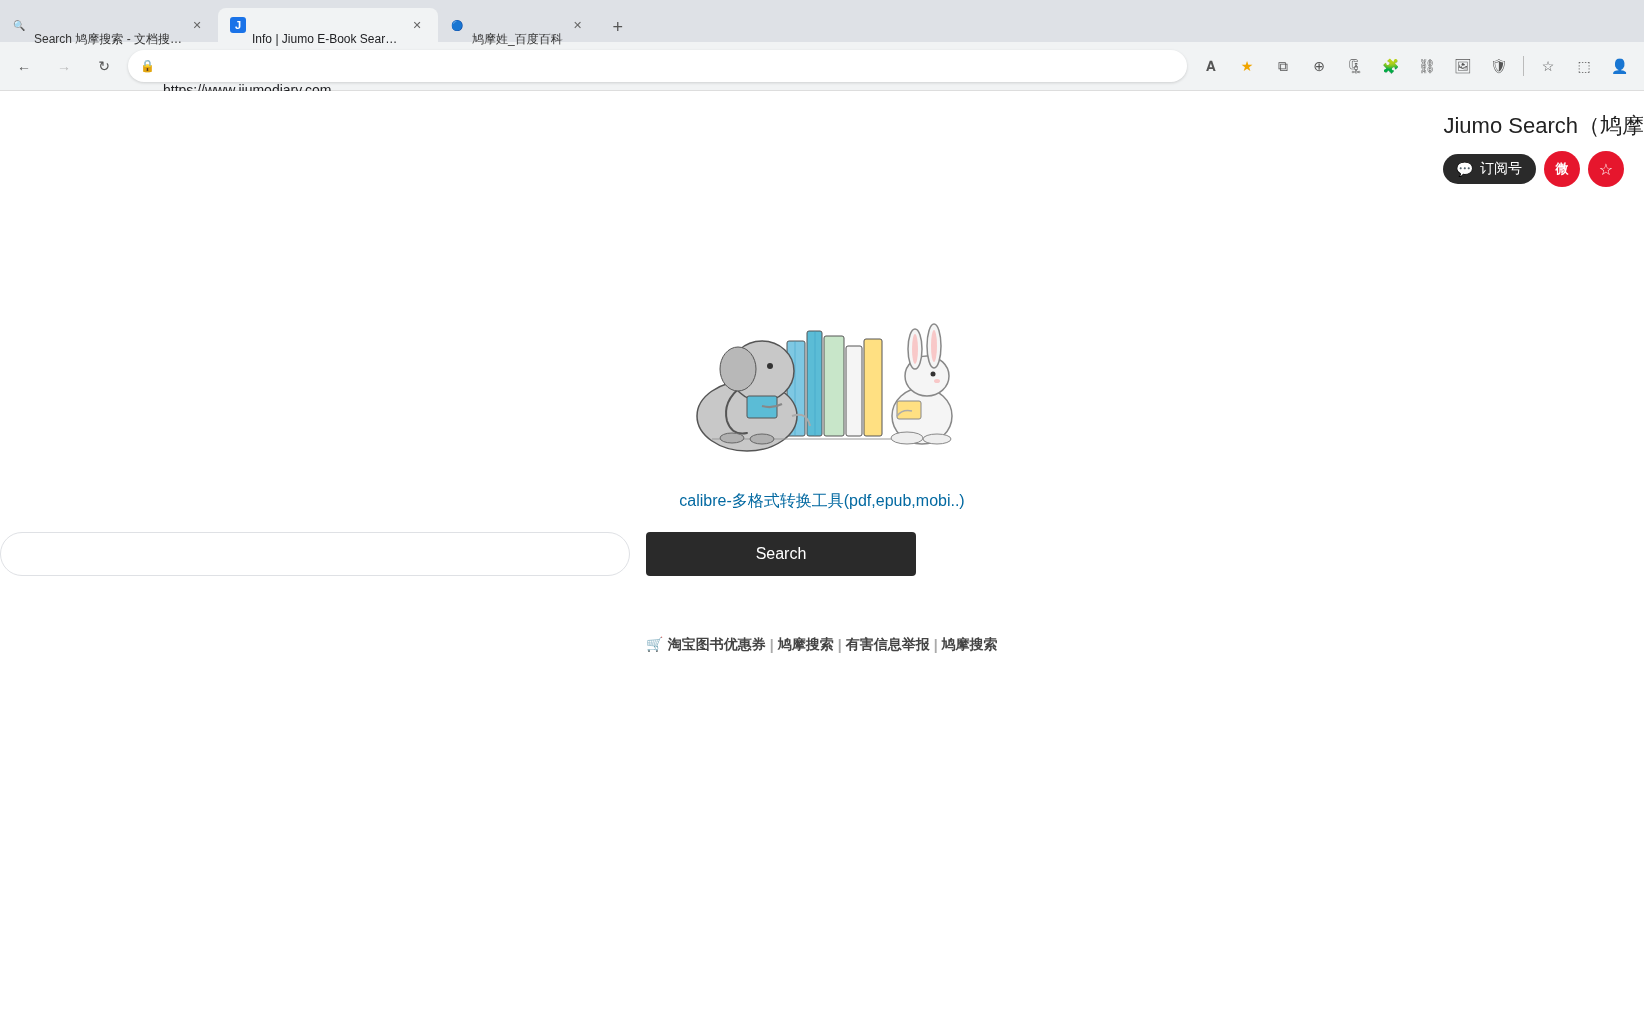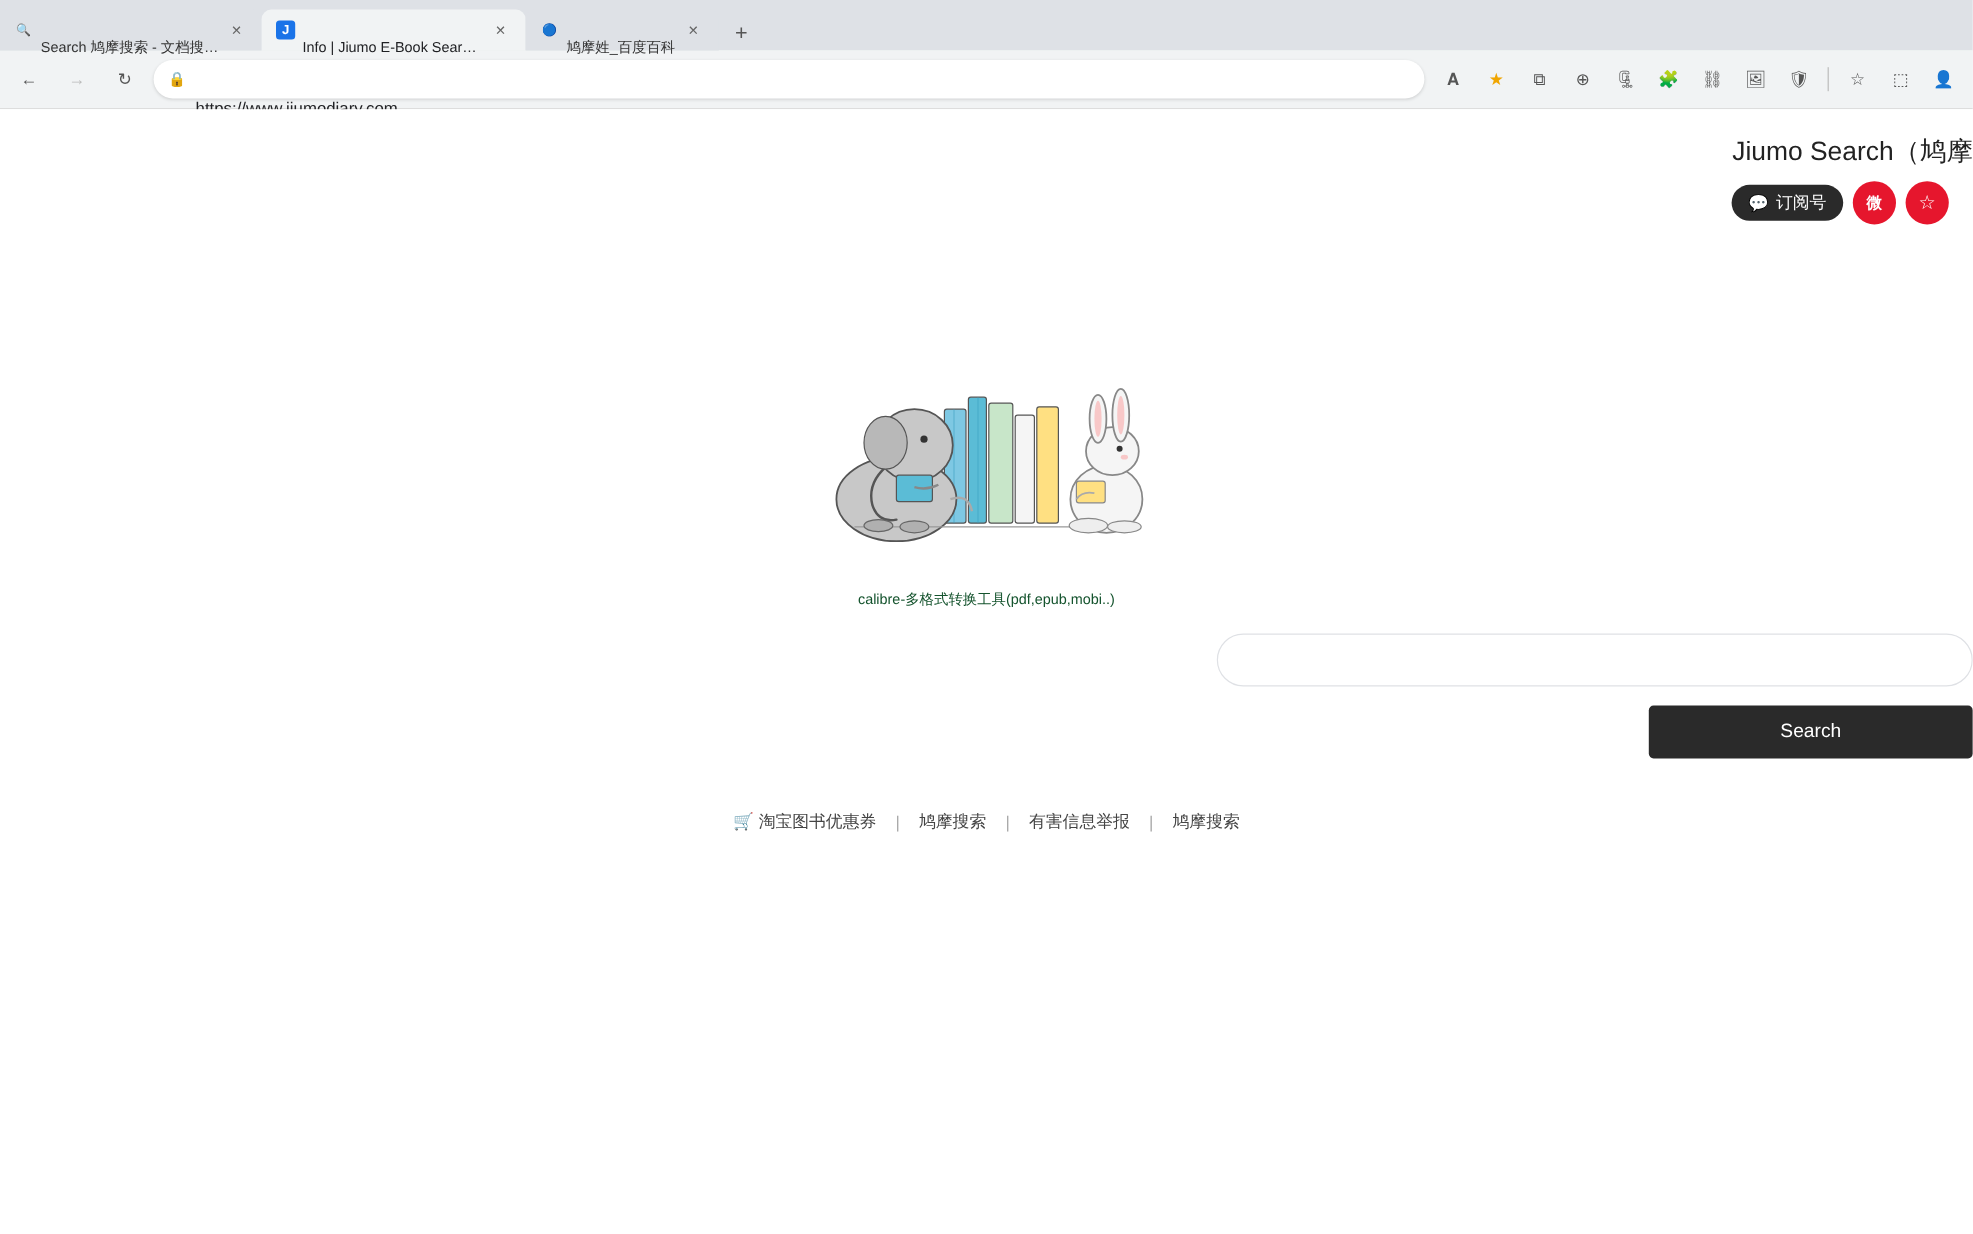--- a/index.html
+++ b/index.html
@@ -245,32 +245,32 @@
 
     
     .illustration-svg {
       width: 380px;
       height: 200px;
     }
 
     
     .calibre-link {
       margin-top: 30px;
-      color: #14532d;
-      font-size: 12px;
+      color: #0369a1;
+      font-size: 16px;
       text-decoration: none;
       cursor: pointer;
     }
 
     
     .search-area {
       margin-top: 20px;
       display: flex;
-      flex-direction: column;
-      align-items: flex-end;
+      flex-direction: row;
+      align-items: flex-start;
       gap: 16px;
       width: 100%;
     }
 
     .search-input {
       width: 630px;
       height: 44px;
       border: 1px solid #dfe1e5;
       border-radius: 24px;
       padding: 0 20px;
@@ -286,26 +286,27 @@
       color: #fff;
       border: none;
       border-radius: 4px;
       font-size: 16px;
       cursor: pointer;
       font-weight: 500;
     }
 
     
     .footer-links {
-      margin-top: 44px;
-      display: flex;
-      align-items: center;
-      gap: 16px;
+      margin-top: 60px;
+      display: flex;
+      align-items: center;
+      gap: 4px;
       font-size: 14px;
       color: #444;
+      font-weight: bold;
     }
 
     .footer-link {
       cursor: pointer;
       color: #444;
     }
 
     .footer-separator {
       color: #aaa;
     }

